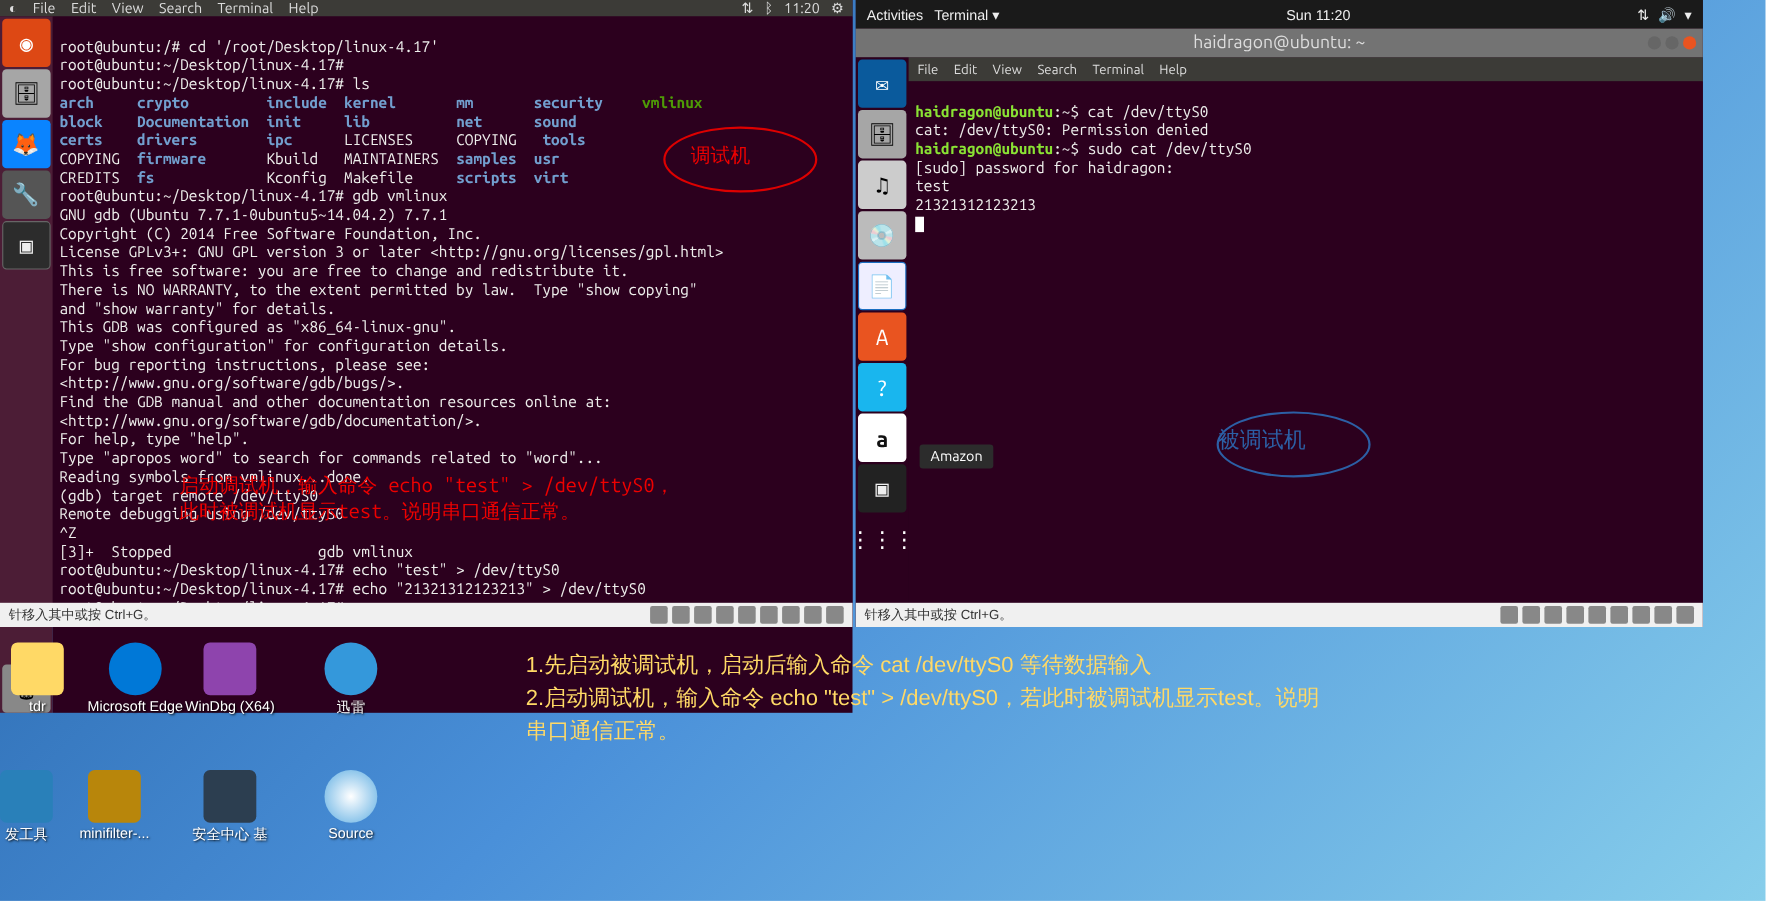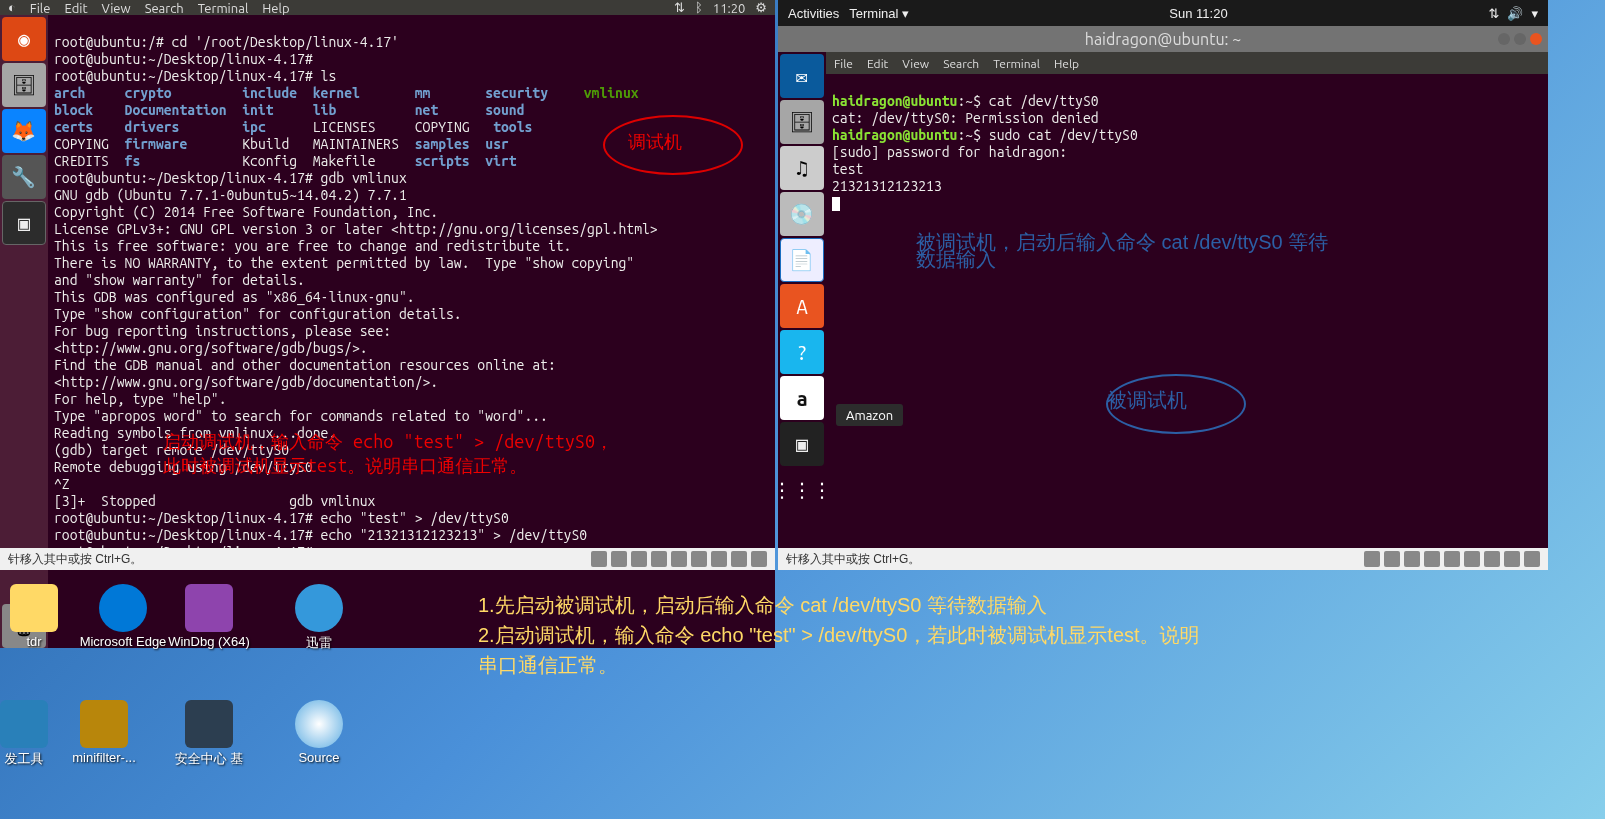--- a/index.html
+++ b/index.html
@@ -310,22 +310,20 @@
         <span>Help</span>
       </div>
       <div class="term">
 <span><span class="c-gr">haidragon@ubuntu</span><span class="c-wh">:~$ cat /dev/ttyS0</span></span>
 <span class="c-wh">cat: /dev/ttyS0: Permission denied</span>
 <span><span class="c-gr">haidragon@ubuntu</span><span class="c-wh">:~$ sudo cat /dev/ttyS0</span></span>
 <span class="c-wh">[sudo] password for haidragon:</span>
 <span class="c-wh">test</span>
 <span class="c-wh">21321312123213</span>
 <span class="cursor-blk"></span>
-        <div class="annot-blue" style="left:90px; top:160px;">被调试机，启动后输入命令 cat /dev/ttyS0 等待
-数据输入</div>
         <div class="ellipse ellipse-blue" style="left:280px; top:300px; width:140px; height:60px;"></div>
         <div class="annot-blue" style="left:281px; top:318px;">被调试机</div>
       </div>
     </div>
     <div class="tooltip-amazon">Amazon</div>
   </div>
 </div>
 
 <div class="host-status" style="left:0; top:548px; width:775px;">
   <span>针移入其中或按 Ctrl+G。</span>

